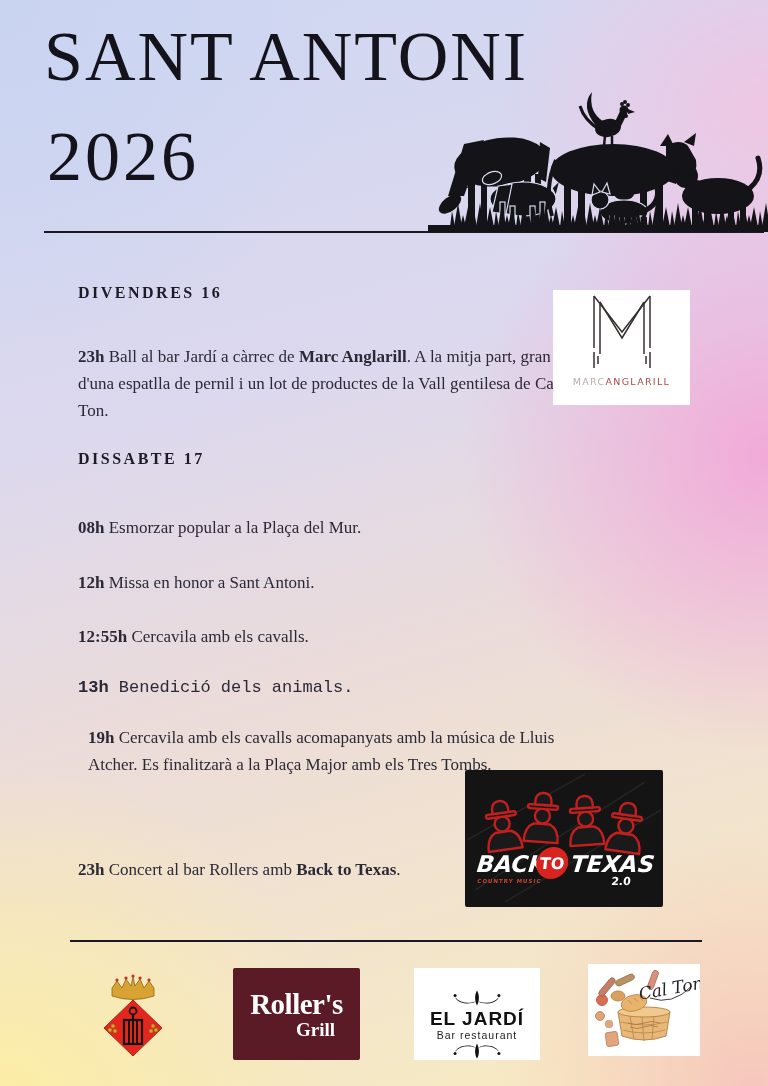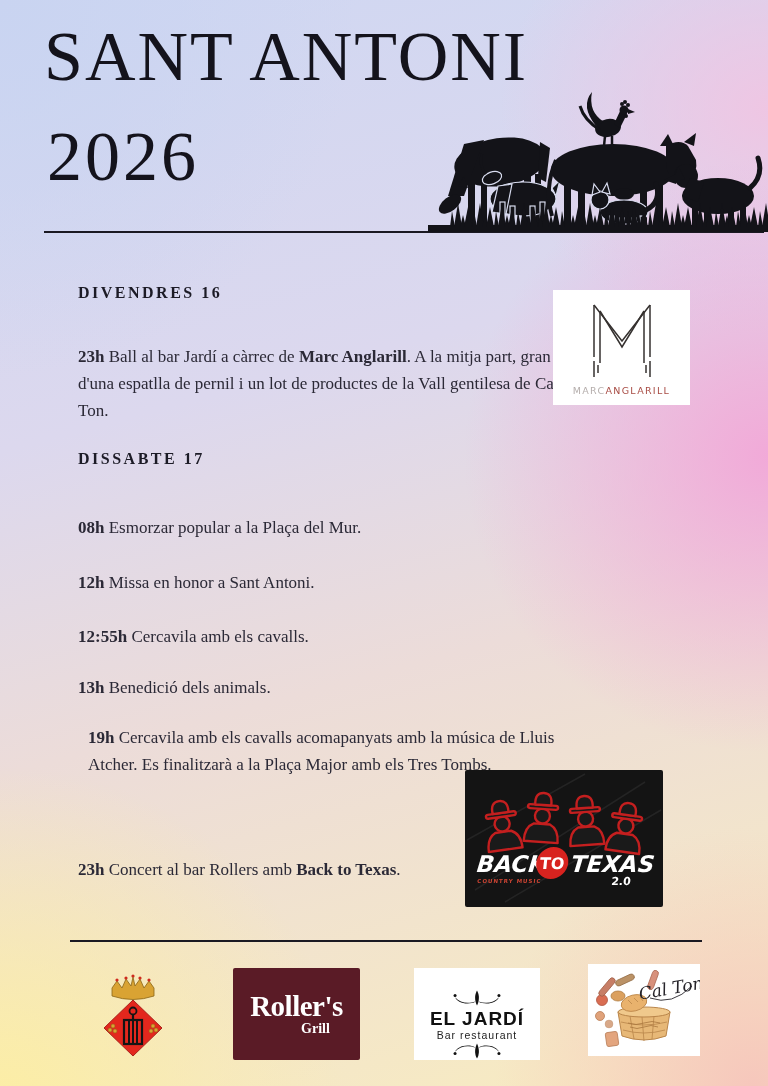--- a/index.html
+++ b/index.html
@@ -25,35 +25,35 @@
   .animals{left:428px;top:84px;width:340px;height:160px;}
   .h-section{font-size:16px;font-weight:700;letter-spacing:2.5px;color:#1c1b26;}
   .h-div{left:78px;top:284px;}
   .h-dis{left:78px;top:450px;}
   .event{font-size:17px;line-height:27px;color:#2b2936;}
   .event .t{font-weight:700;}
   .e-div{left:78px;top:326px;width:505px;}
   .e-08{left:78px;top:497px;width:520px;}
   .e-12{left:78px;top:552px;width:520px;}
   .e-1230{left:78px;top:606px;width:520px;}
-  .e-13{left:78px;top:657px;width:520px;}
+  .e-13{left:78px;top:657px;width:520px;font-family:Liberation Mono, monospace;}
   .e-19{left:88px;top:707px;width:470px;}
   .e-23{left:78px;top:839px;width:420px;}
   .logo-marc{left:553px;top:290px;width:137px;height:115px;background:#ffffff;
-    display:flex;flex-direction:column;align-items:center;justify-content:center;}
+    display:flex;flex-direction:column;align-items:center;justify-content:flex-start;}
   .logo-marc .mname{font-family:"DejaVu Sans",sans-serif;font-size:9.5px;letter-spacing:1.3px;margin-top:2px;}
   .logo-marc .mgray{color:#b5aeac;}
   .logo-marc .mred{color:#a84c44;}
   .logo-btt{left:465px;top:770px;width:198px;height:137px;}
   .foot-rule{left:70px;top:940px;width:632px;height:2px;background:#1a1922;}
   .logo-crest{left:100px;top:966px;width:66px;height:96px;}
   .logo-rollers{left:233px;top:968px;width:127px;height:92px;background:#5a1b26;border-radius:2px;
     display:flex;flex-direction:column;align-items:center;justify-content:center;color:#fff;}
   .logo-rollers .rname{font-size:29px;font-weight:700;line-height:1;letter-spacing:-0.5px;}
-  .logo-rollers .rsub{font-size:14px;font-weight:700;line-height:1;margin-left:38px;margin-top:1px;}
+  .logo-rollers .rsub{font-size:19px;font-weight:700;line-height:1;margin-left:38px;margin-top:1px;}
   .logo-jardi{left:414px;top:968px;width:126px;height:92px;background:#ffffff;
     display:flex;flex-direction:column;align-items:center;justify-content:flex-end;gap:2px;}
   .logo-jardi .jname{font-family:"Liberation Sans",sans-serif;font-size:19px;font-weight:700;
     letter-spacing:1px;color:#111;line-height:1;}
   .logo-jardi .jsub{font-family:Liberation Sans, sans-serif;font-size:10.5px;letter-spacing:1px;color:#222;line-height:1;}
   .logo-calton{left:588px;top:964px;width:112px;height:92px;background:#ffffff;}
 </style>
 </head>
 <body>
 

